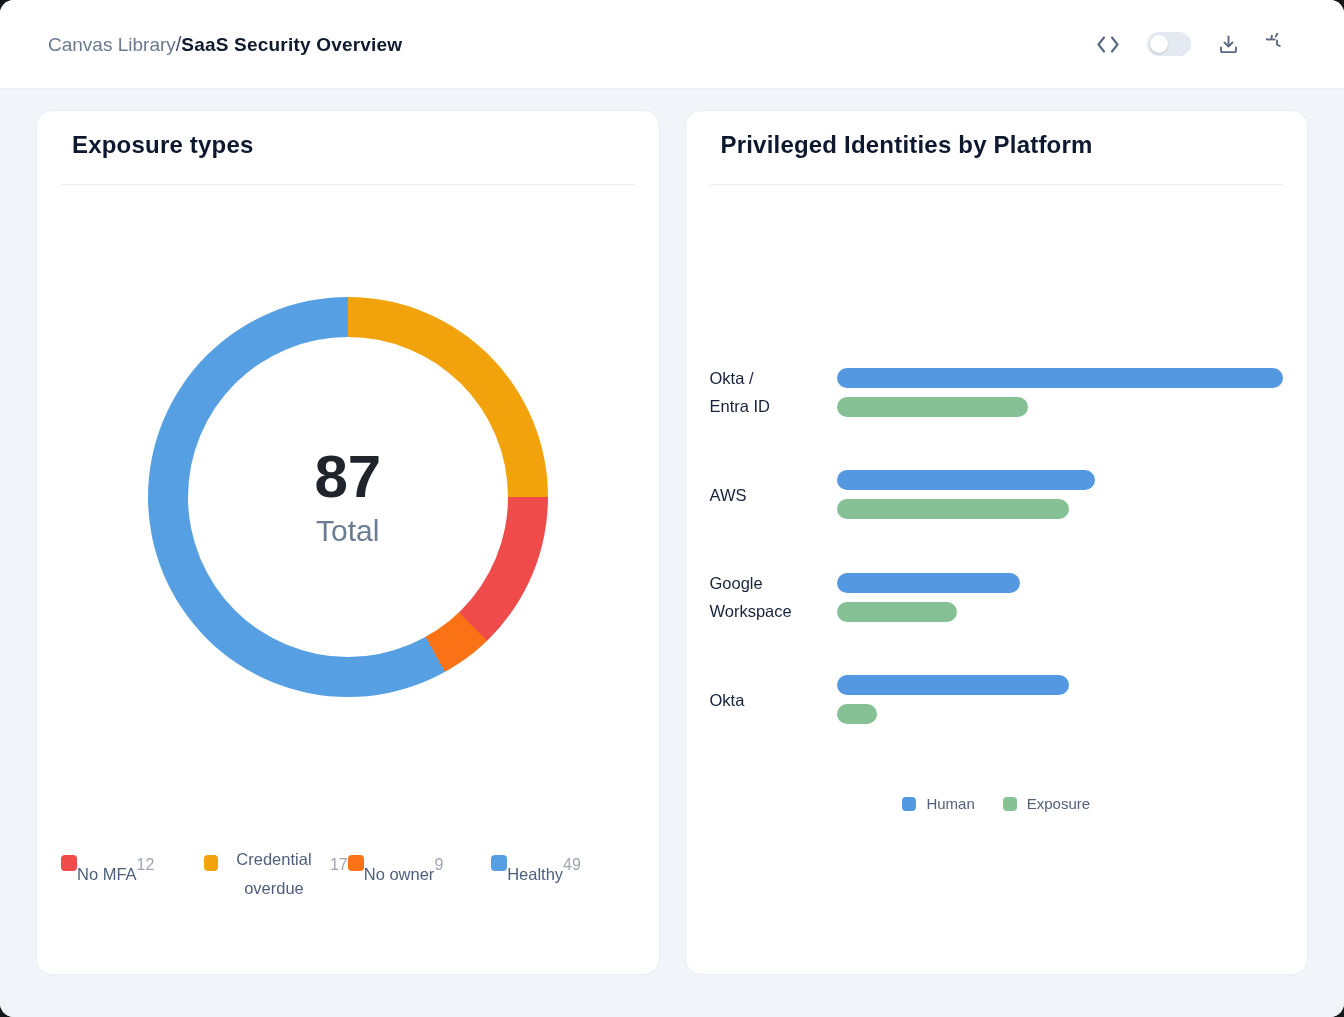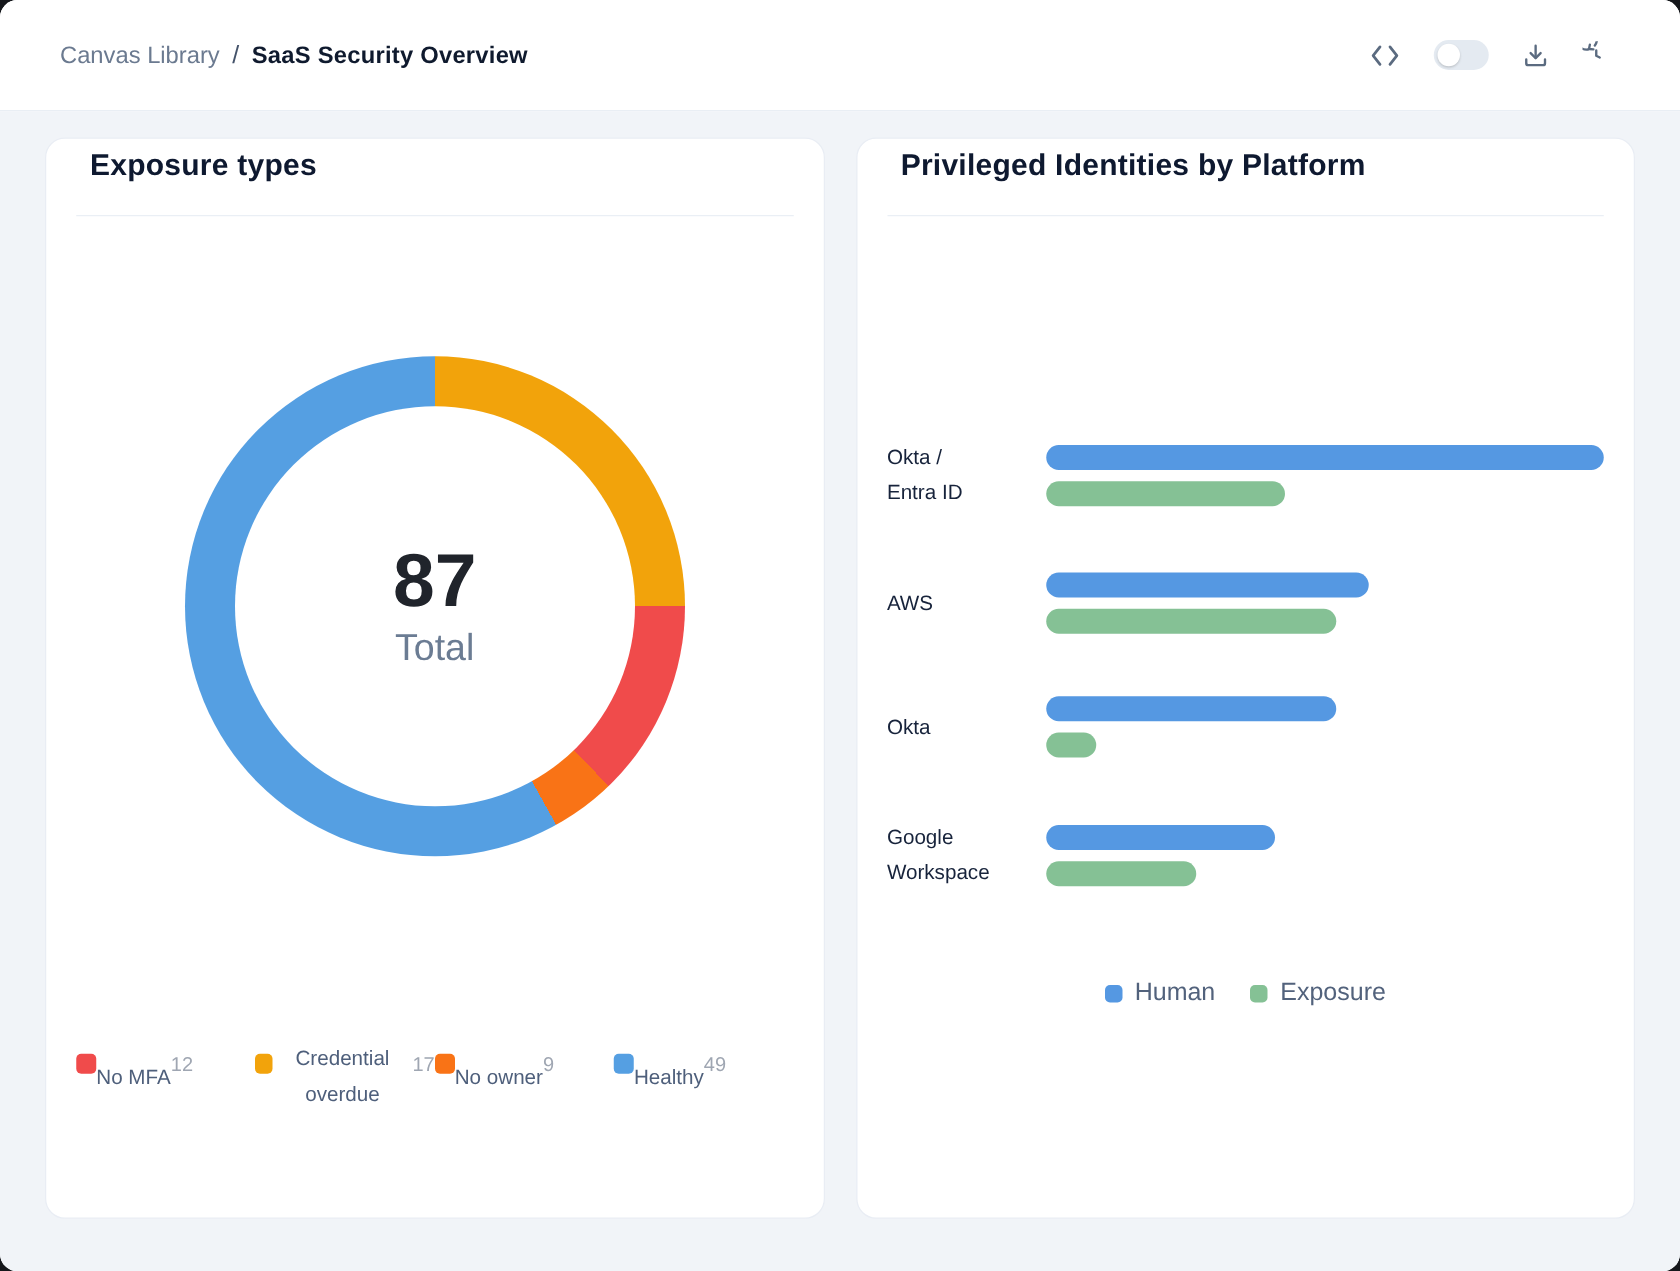--- a/index.html
+++ b/index.html
@@ -17,21 +17,21 @@
     display:flex; flex-direction:column;
   }
   
   .header {
     height:89px; flex:0 0 89px;
     background:#FFFFFF;
     border-bottom:1px solid #E9EEF4;
     display:flex; align-items:center; justify-content:space-between;
     padding:0 56px 0 48px;
   }
-  .breadcrumb { display:flex; align-items:baseline; gap:10px; font-size:19px; }
+  .breadcrumb { display:flex; align-items:baseline; gap:0; font-size:19px; }
   .crumb-link    { color:#6B7A90; cursor:pointer; }
   .crumb-sep     { color:#44536A; font-size:20px; }
   .crumb-current { color:#0F1A2E; font-weight:700; letter-spacing:.2px; }
   .actions { display:flex; align-items:center; gap:27px; }
   .icon-btn { background:none; border:none; padding:0; cursor:pointer; display:flex; align-items:center; }
   .toggle {
     width:44px; height:24px; border-radius:12px;
     background:#E4EAF1; position:relative; border:none; cursor:pointer;
   }
   .toggle .knob {
@@ -48,21 +48,21 @@
   }
   .card {
     flex:1;
     background:#FFFFFF;
     border:1px solid #E9EDF4;
     border-radius:16px;
     overflow:hidden;
   }
   .card-head {
     margin:0 24px;
-    padding:8px 11px 25px;
+    padding:20px 11px 25px;
     border-bottom:1px solid #EAEFF5;
   }
   .card-title {
     margin:0;
     font-size:24px; font-weight:700;
     color:#0E1930; letter-spacing:.2px;
   }
   
   .donut-wrap { display:flex; justify-content:center; margin-top:112px; }
   .donut {
@@ -88,21 +88,21 @@
   .hrow { display:flex; align-items:center; margin-bottom:50px; }
   .hrow:last-child { margin-bottom:0; }
   .cat { width:127px; flex:0 0 127px; font-size:16.5px; color:#17233B; line-height:28px; }
   .cat-line:empty { display:none; }
   .bars { flex:1; display:flex; flex-direction:column; gap:9px; }
   .bar { height:20px; border-radius:10px; background:#ccc; width:0; }
   .hbar-legend {
     display:flex; justify-content:center; align-items:center;
     gap:28px; margin-top:71px;
   }
-  .hbar-legend .item { display:flex; align-items:center; gap:10px; font-size:20px; color:#52627C; }
+  .hbar-legend .item { display:flex; align-items:center; gap:10px; font-size:15px; color:#52627C; }
   .legend-swatch { width:14px; height:14px; border-radius:4px; background:#ccc; }
 </style>
 </head>
 <body>
 
 <div class="window">
 
   <div class="header">
     <div class="breadcrumb">
       <span class="crumb-link">Canvas Library</span>
@@ -200,37 +200,37 @@
 
           </div>
           <div class="bars">
             <div class="bar" style="width: 58%; background: rgb(85, 152, 226);"></div>
             <div class="bar" style="width: 52%; background: rgb(133, 193, 149);"></div>
           </div>
         </div>
 
         <div class="hrow">
           <div class="cat">
+            <div class="cat-line">Google</div>
+            <div class="cat-line">Workspace</div>
+          </div>
+          <div class="bars">
+            <div class="bar" style="width: 41%; background: rgb(85, 152, 226);"></div>
+            <div class="bar" style="width: 27%; background: rgb(133, 193, 149);"></div>
+          </div>
+        </div>
+
+        <div class="hrow">
+          <div class="cat">
             <div class="cat-line">Okta</div>
 
           </div>
           <div class="bars">
             <div class="bar" style="width: 52%; background: rgb(85, 152, 226);"></div>
             <div class="bar" style="width: 9%; background: rgb(133, 193, 149);"></div>
-          </div>
-        </div>
-
-        <div class="hrow">
-          <div class="cat">
-            <div class="cat-line">Google</div>
-            <div class="cat-line">Workspace</div>
-          </div>
-          <div class="bars">
-            <div class="bar" style="width: 41%; background: rgb(85, 152, 226);"></div>
-            <div class="bar" style="width: 27%; background: rgb(133, 193, 149);"></div>
           </div>
         </div>
 
       </div>
 
       <div class="hbar-legend">
         <div class="item">
           <span class="legend-swatch" style="background: rgb(85, 152, 226);"></span>
           <span>Human</span>
         </div>

